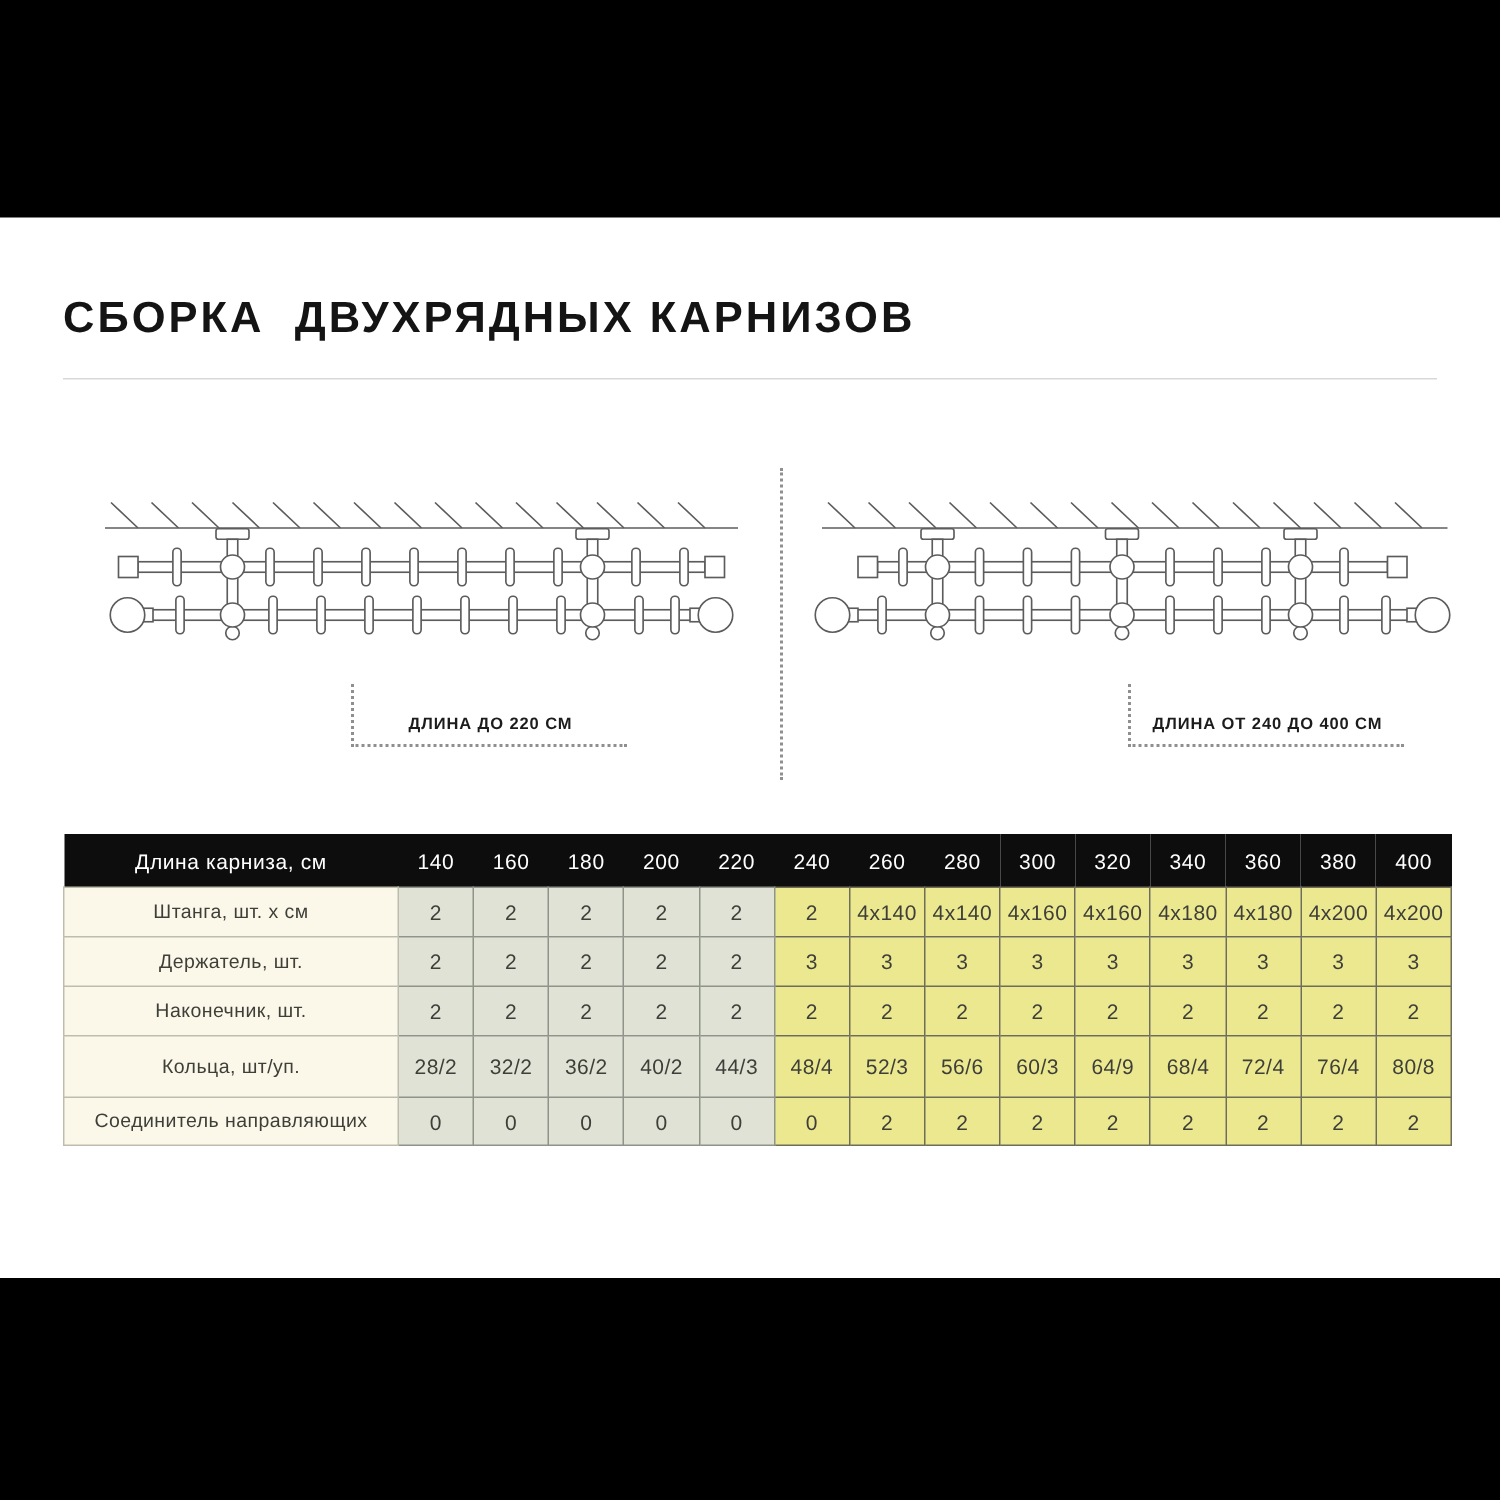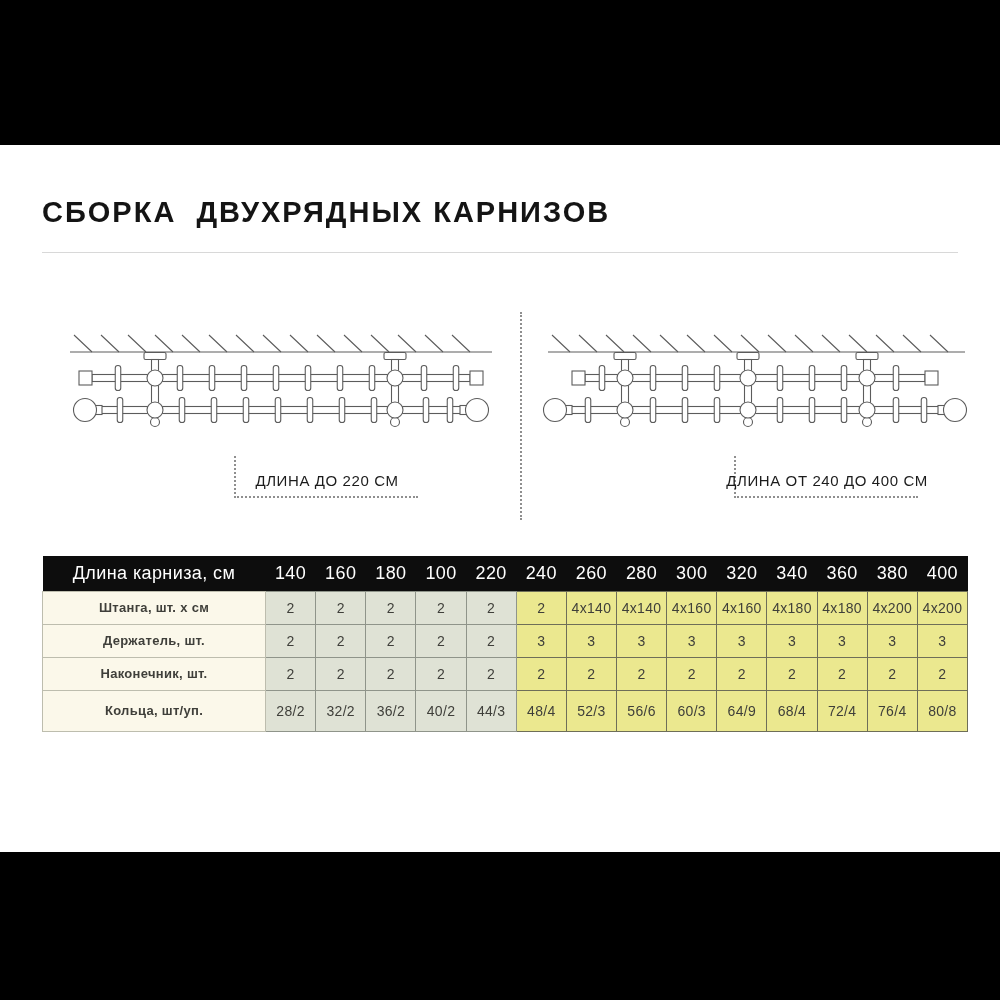--- a/index.html
+++ b/index.html
@@ -19,35 +19,35 @@
   .dg-right{left:540px;top:332px;}
   .ln{fill:none;stroke:var(--dg,#5c5c5c);stroke-width:1.1;}
   .sh{fill:#ffffff;stroke:var(--dg,#5c5c5c);stroke-width:1.1;}
 
   .divider{position:absolute;left:520px;top:312px;height:208px;width:0;
            border-left:2px dotted #8f8f8f;}
 
   .len-label{position:absolute;top:456px;width:184px;height:42px;
              border-left:2px dotted #8f8f8f;border-bottom:2px dotted #8f8f8f;
              display:flex;align-items:flex-end;justify-content:center;
-             font-size:15px;font-weight:400;color:#1c1c1c;letter-spacing:0.6px;
+             font-size:11px;font-weight:700;color:#1c1c1c;letter-spacing:0.6px;
              padding-bottom:7px;box-sizing:border-box;white-space:nowrap;}
   .len-label.left{left:234px;}
-  .len-label.right{left:734px;}
+  .len-label.right{left:752px;}
 
   .parts-table{position:absolute;left:42px;top:556px;width:926px;
                border-collapse:collapse;table-layout:fixed;
                color:var(--body-text,#3f3f3a);}
   .parts-table th{background:var(--header-bg,#0d0d0d);color:var(--header-text,#fff);
-                  font-weight:400;font-size:18px;letter-spacing:0.4px;height:33px;
+                  font-weight:400;font-size:14px;letter-spacing:0.4px;height:33px;
                   border:none;}
   .parts-table td{text-align:center;font-size:14px;letter-spacing:0.3px;}
   .parts-table td.lbl{background:var(--label-bg,#fbf8ea);
                       border:1px solid var(--label-border,#bdbdae);
-                      font-size:13px;white-space:pre-line;line-height:1.25;font-weight:bold;}
+                      font-size:13px;white-space:pre-line;line-height:1.25;}
   .parts-table td.g{background:var(--gray-bg,#dfe2d5);
                     border:1px solid var(--gray-border,#8f948a);}
   .parts-table td.y{background:var(--yellow-bg,#ebe88f);
                     border:1px solid var(--yellow-border,#6e6e58);}
   .parts-table tbody tr{height:33px;}
   .parts-table tbody tr:nth-child(4){height:41px;}
   .parts-table tbody tr:nth-child(5){height:32px;}
   .parts-table tbody tr:nth-child(6){height:31px;}
 </style>
 </head>
@@ -162,21 +162,21 @@
   <table class="parts-table" id="parts-table">
     <colgroup>
         <col style="width:223px">
       </colgroup>
     <thead>
         <tr>
           <th>Длина карниза, см</th>
           <th>140</th>
           <th>160</th>
           <th>180</th>
-          <th>100</th>
+          <th>200</th>
           <th>220</th>
           <th>240</th>
           <th>260</th>
           <th>280</th>
           <th>300</th>
           <th>320</th>
           <th>340</th>
           <th>360</th>
           <th>380</th>
           <th>400</th>
@@ -244,17 +244,34 @@
           <td class="y">48/4</td>
           <td class="y">52/3</td>
           <td class="y">56/6</td>
           <td class="y">60/3</td>
           <td class="y">64/9</td>
           <td class="y">68/4</td>
           <td class="y">72/4</td>
           <td class="y">76/4</td>
           <td class="y">80/8</td>
         </tr>
+        <tr>
+          <td class="lbl">Соединитель направляющих</td>
+          <td class="g">0</td>
+          <td class="g">0</td>
+          <td class="g">0</td>
+          <td class="g">0</td>
+          <td class="g">0</td>
+          <td class="y">0</td>
+          <td class="y">2</td>
+          <td class="y">2</td>
+          <td class="y">2</td>
+          <td class="y">2</td>
+          <td class="y">2</td>
+          <td class="y">2</td>
+          <td class="y">2</td>
+          <td class="y">2</td>
+        </tr>
       </tbody>
   </table>
 
   <div class="letterbox bottom"></div>
 </div>
 
 </body></html>

